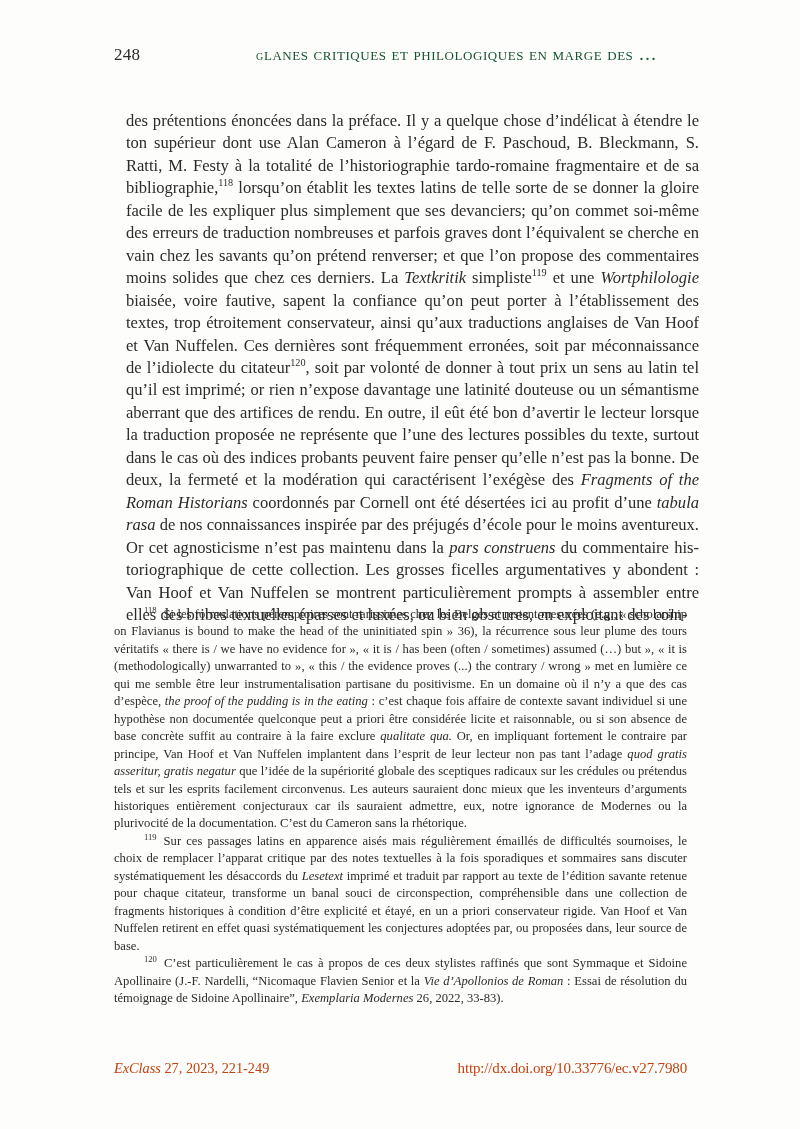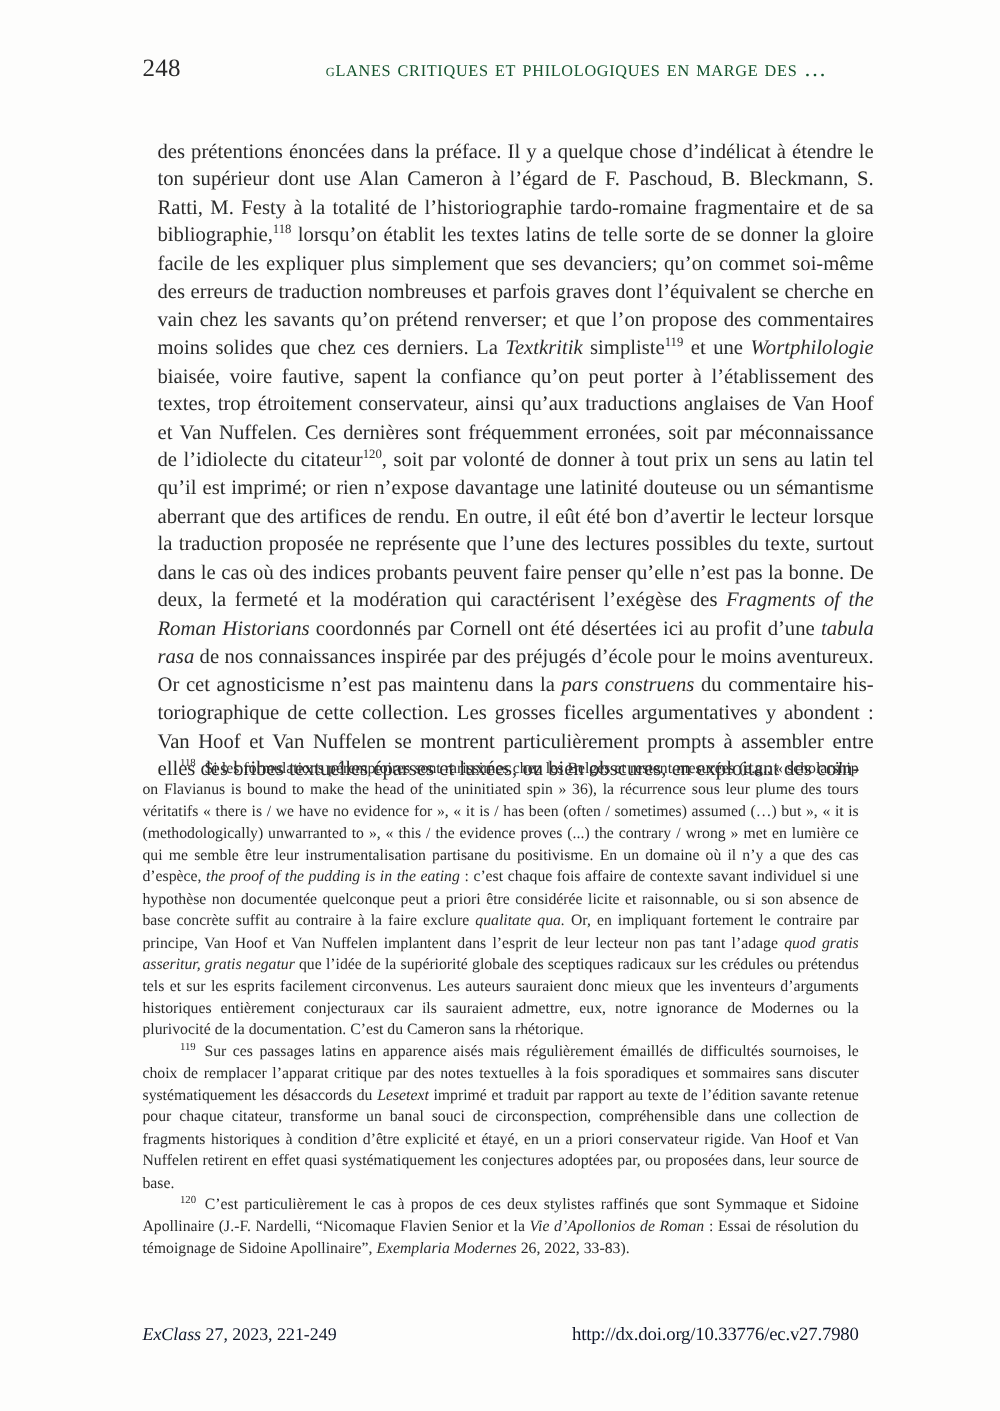--- a/index.html
+++ b/index.html
@@ -23,21 +23,21 @@
   .running-head {
     position: absolute;
     left: 114px;
     top: 44px;
     width: 572px;
     height: 22px;
     display: flex;
     align-items: baseline;
   }
   .folio {
-    font-size: 20px;
+    font-size: 17px;
     letter-spacing: 0.2px;
     color: #2b2b2b;
   }
   .head-title {
     margin-left: 116px;
     font-size: 18px;
     font-variant: small-caps;
     text-transform: lowercase;
     letter-spacing: 0.55px;
     color: #14532d;
@@ -95,21 +95,21 @@
   
   .footer {
     position: absolute;
     left: 114px;
     top: 1060px;
     width: 573px;
     display: flex;
     justify-content: space-between;
     align-items: baseline;
     font-size: 14.3px;
-    color: #0f172a;
+    color: #c2410c;
   }
   .footer .cite i { font-style: italic; }
   .footer .doi { font-size: 15px; letter-spacing: -0.15px; }
 </style>
 </head>
 <body>
 
 <div class="page">
 
   <div class="running-head">

